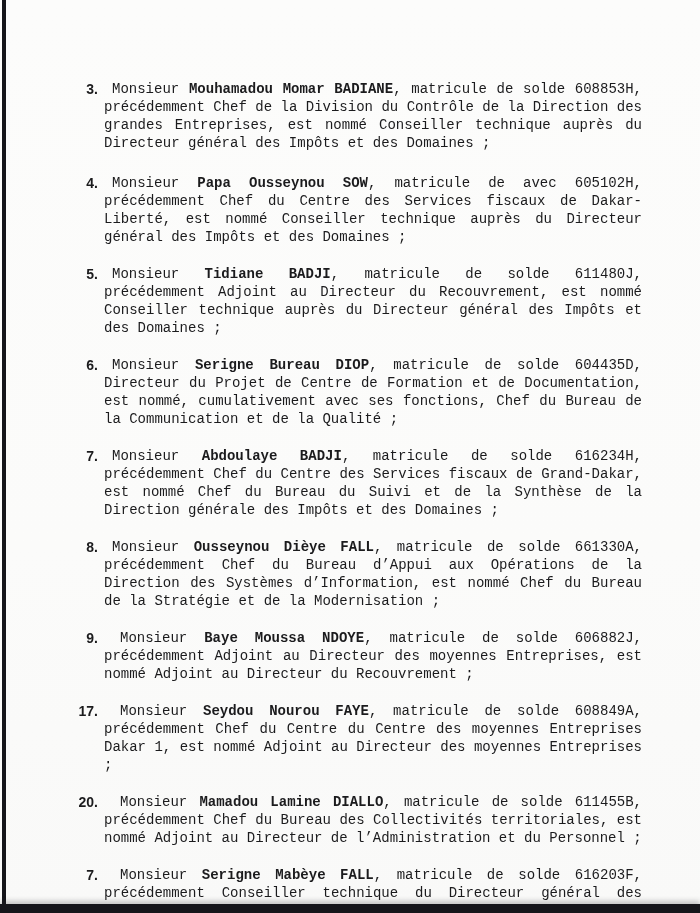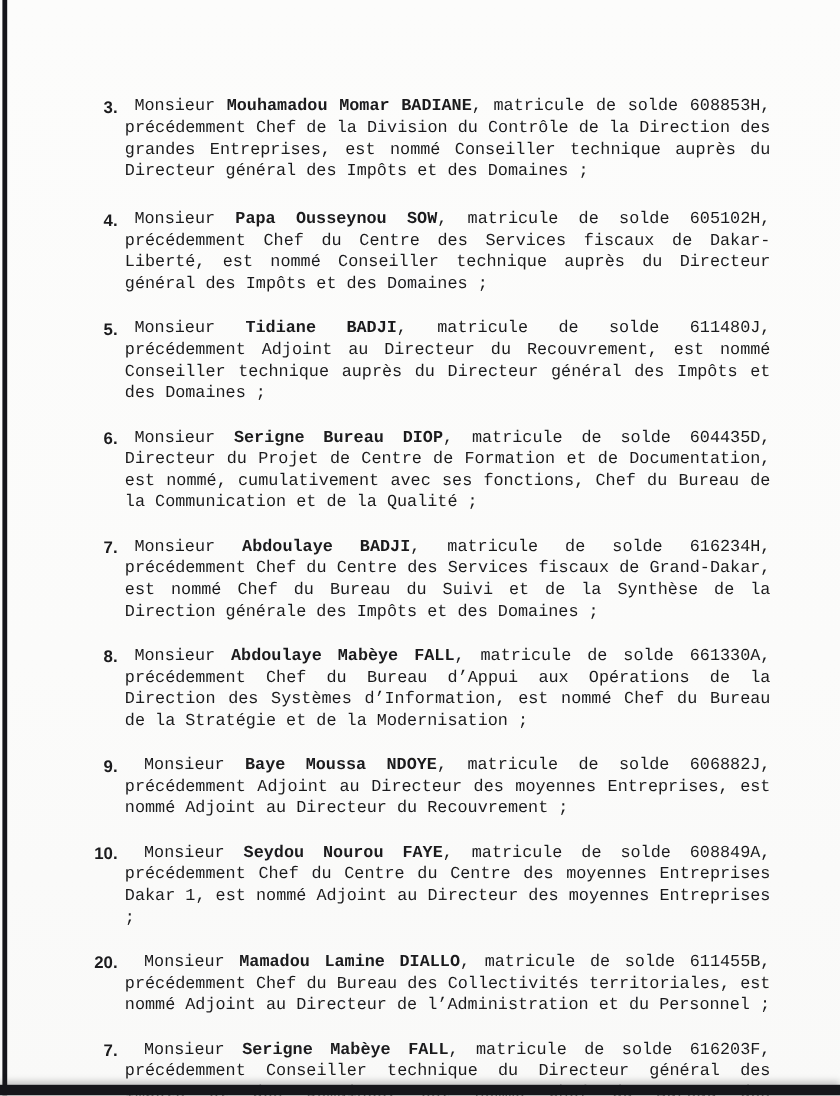--- a/index.html
+++ b/index.html
@@ -69,50 +69,50 @@
 
   <div class="content">
 
     <div class="item">
       <span class="num">3.</span>
       <p class="body"><span>Monsieur </span><span class="name">Mouhamadou Momar BADIANE</span><span>, matricule de solde 608853H, précédemment Chef de la Division du Contrôle de la Direction des grandes Entreprises, est nommé Conseiller technique auprès du Directeur général des Impôts et des Domaines ;</span></p>
     </div>
 
     <div class="item">
       <span class="num">4.</span>
-      <p class="body"><span>Monsieur </span><span class="name">Papa Ousseynou SOW</span><span>, matricule de solde 605102H, précédemment Chef du Centre des Services fiscaux de Dakar-Liberté, est nommé Conseiller technique auprès du Directeur général des Impôts et des Domaines ;</span></p>
+      <p class="body"><span>Monsieur </span><span class="name">Papa Ousseynou SOW</span><span>, matricule de avec 605102H, précédemment Chef du Centre des Services fiscaux de Dakar-Liberté, est nommé Conseiller technique auprès du Directeur général des Impôts et des Domaines ;</span></p>
     </div>
 
     <div class="item">
       <span class="num">5.</span>
       <p class="body"><span>Monsieur </span><span class="name">Tidiane BADJI</span><span>, matricule de solde 611480J, précédemment Adjoint au Directeur du Recouvrement, est nommé Conseiller technique auprès du Directeur général des Impôts et des Domaines ;</span></p>
     </div>
 
     <div class="item">
       <span class="num">6.</span>
       <p class="body"><span>Monsieur </span><span class="name">Serigne Bureau DIOP</span><span>, matricule de solde 604435D, Directeur du Projet de Centre de Formation et de Documentation, est nommé, cumulativement avec ses fonctions, Chef du Bureau de la Communication et de la Qualité ;</span></p>
     </div>
 
     <div class="item">
       <span class="num">7.</span>
       <p class="body"><span>Monsieur </span><span class="name">Abdoulaye BADJI</span><span>, matricule de solde 616234H, précédemment Chef du Centre des Services fiscaux de Grand-Dakar, est nommé Chef du Bureau du Suivi et de la Synthèse de la Direction générale des Impôts et des Domaines ;</span></p>
     </div>
 
     <div class="item">
       <span class="num">8.</span>
-      <p class="body"><span>Monsieur </span><span class="name">Abdoulaye Mabèye FALL</span><span>, matricule de solde 661330A, précédemment Chef du Bureau d’Appui aux Opérations de la Direction des Systèmes d’Information, est nommé Chef du Bureau de la Stratégie et de la Modernisation ;</span></p>
+      <p class="body"><span>Monsieur </span><span class="name">Ousseynou Dièye FALL</span><span>, matricule de solde 661330A, précédemment Chef du Bureau d’Appui aux Opérations de la Direction des Systèmes d’Information, est nommé Chef du Bureau de la Stratégie et de la Modernisation ;</span></p>
     </div>
 
     <div class="item wide">
       <span class="num">9.</span>
       <p class="body"><span>Monsieur </span><span class="name">Baye Moussa NDOYE</span><span>, matricule de solde 606882J, précédemment Adjoint au Directeur des moyennes Entreprises, est nommé Adjoint au Directeur du Recouvrement ;</span></p>
     </div>
 
     <div class="item wide">
-      <span class="num">10.</span>
+      <span class="num">17.</span>
       <p class="body"><span>Monsieur </span><span class="name">Seydou Nourou FAYE</span><span>, matricule de solde 608849A, précédemment Chef du Centre du Centre des moyennes Entreprises Dakar 1, est nommé Adjoint au Directeur des moyennes Entreprises ;</span></p>
     </div>
 
 
     <div class="item wide">
       <span class="num">20.</span>
       <p class="body"><span>Monsieur </span><span class="name">Mamadou Lamine DIALLO</span><span>, matricule de solde 611455B, précédemment Chef du Bureau des Collectivités territoriales, est nommé Adjoint au Directeur de l’Administration et du Personnel ;</span></p>
     </div>
 
     <div class="item wide">

